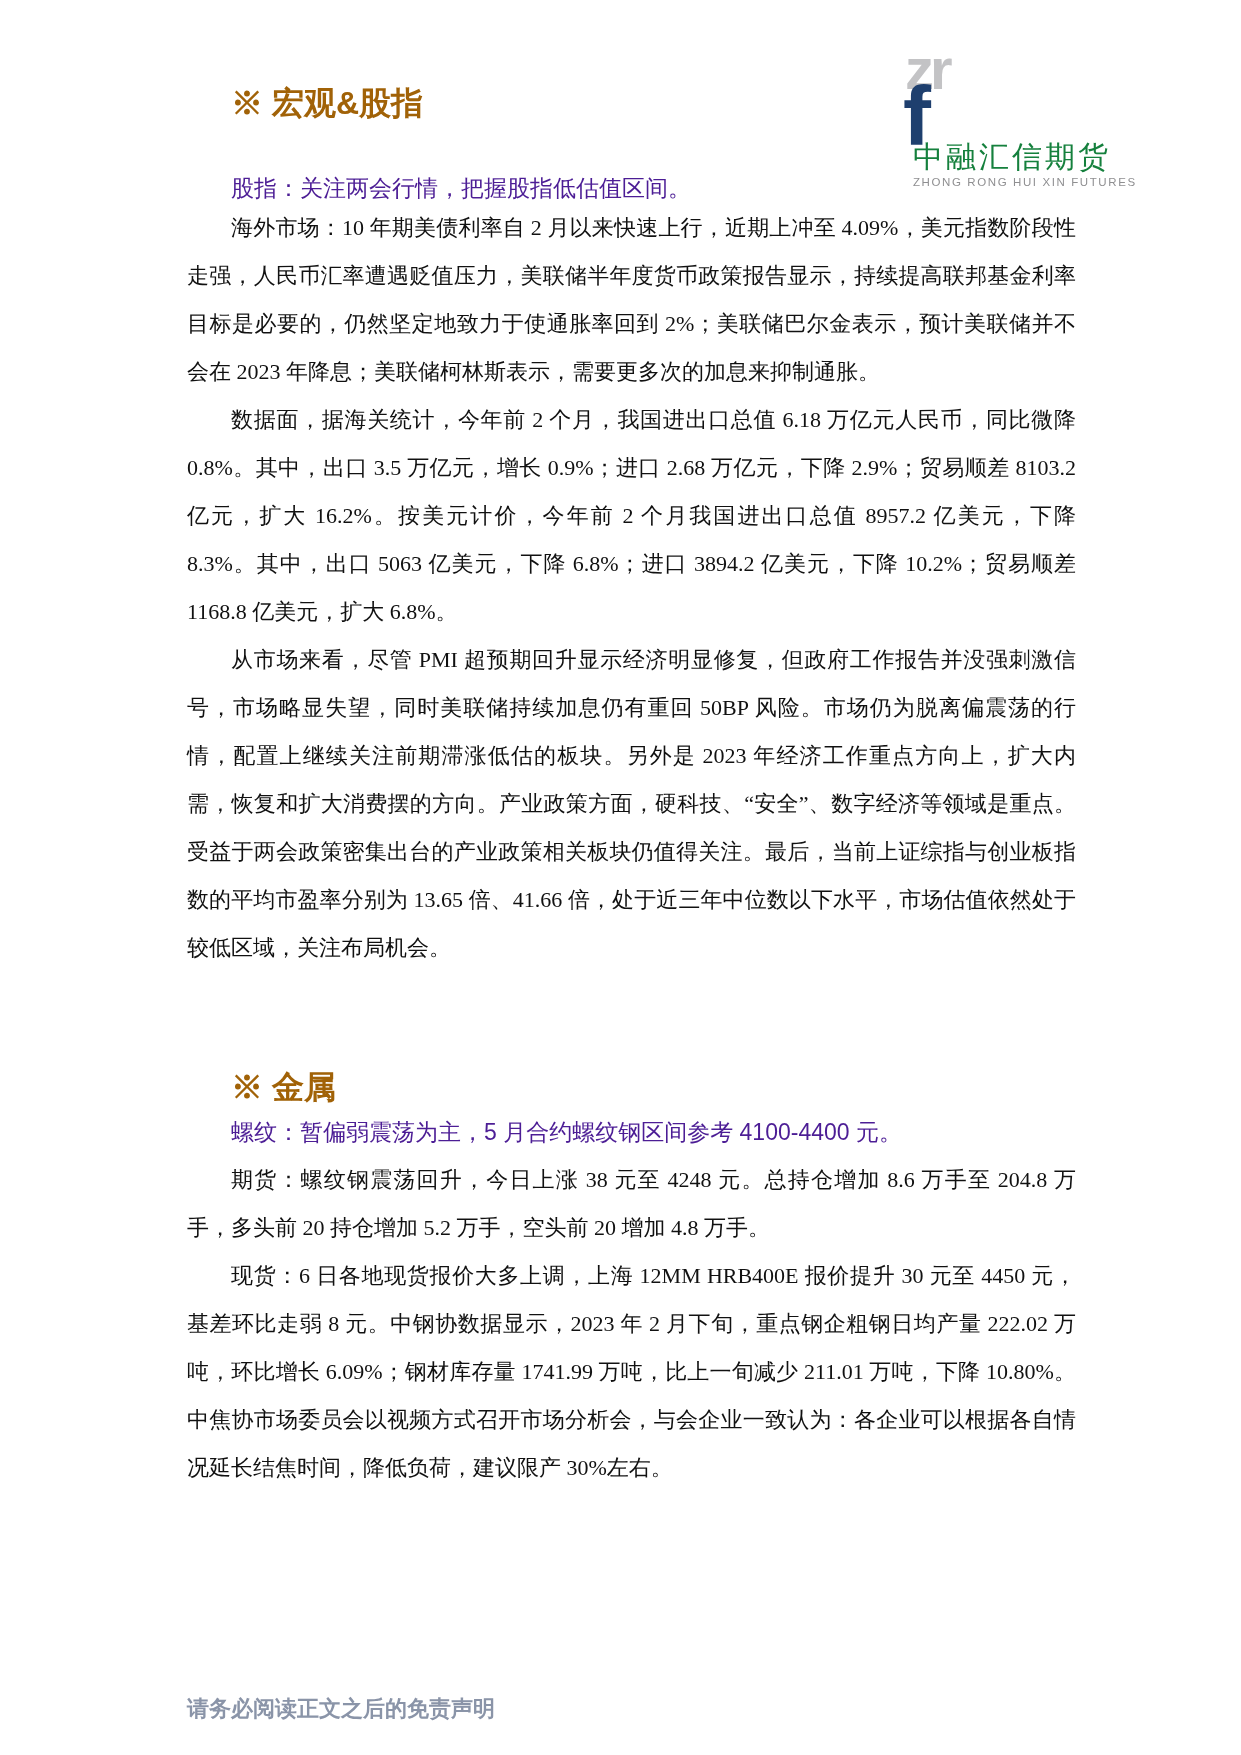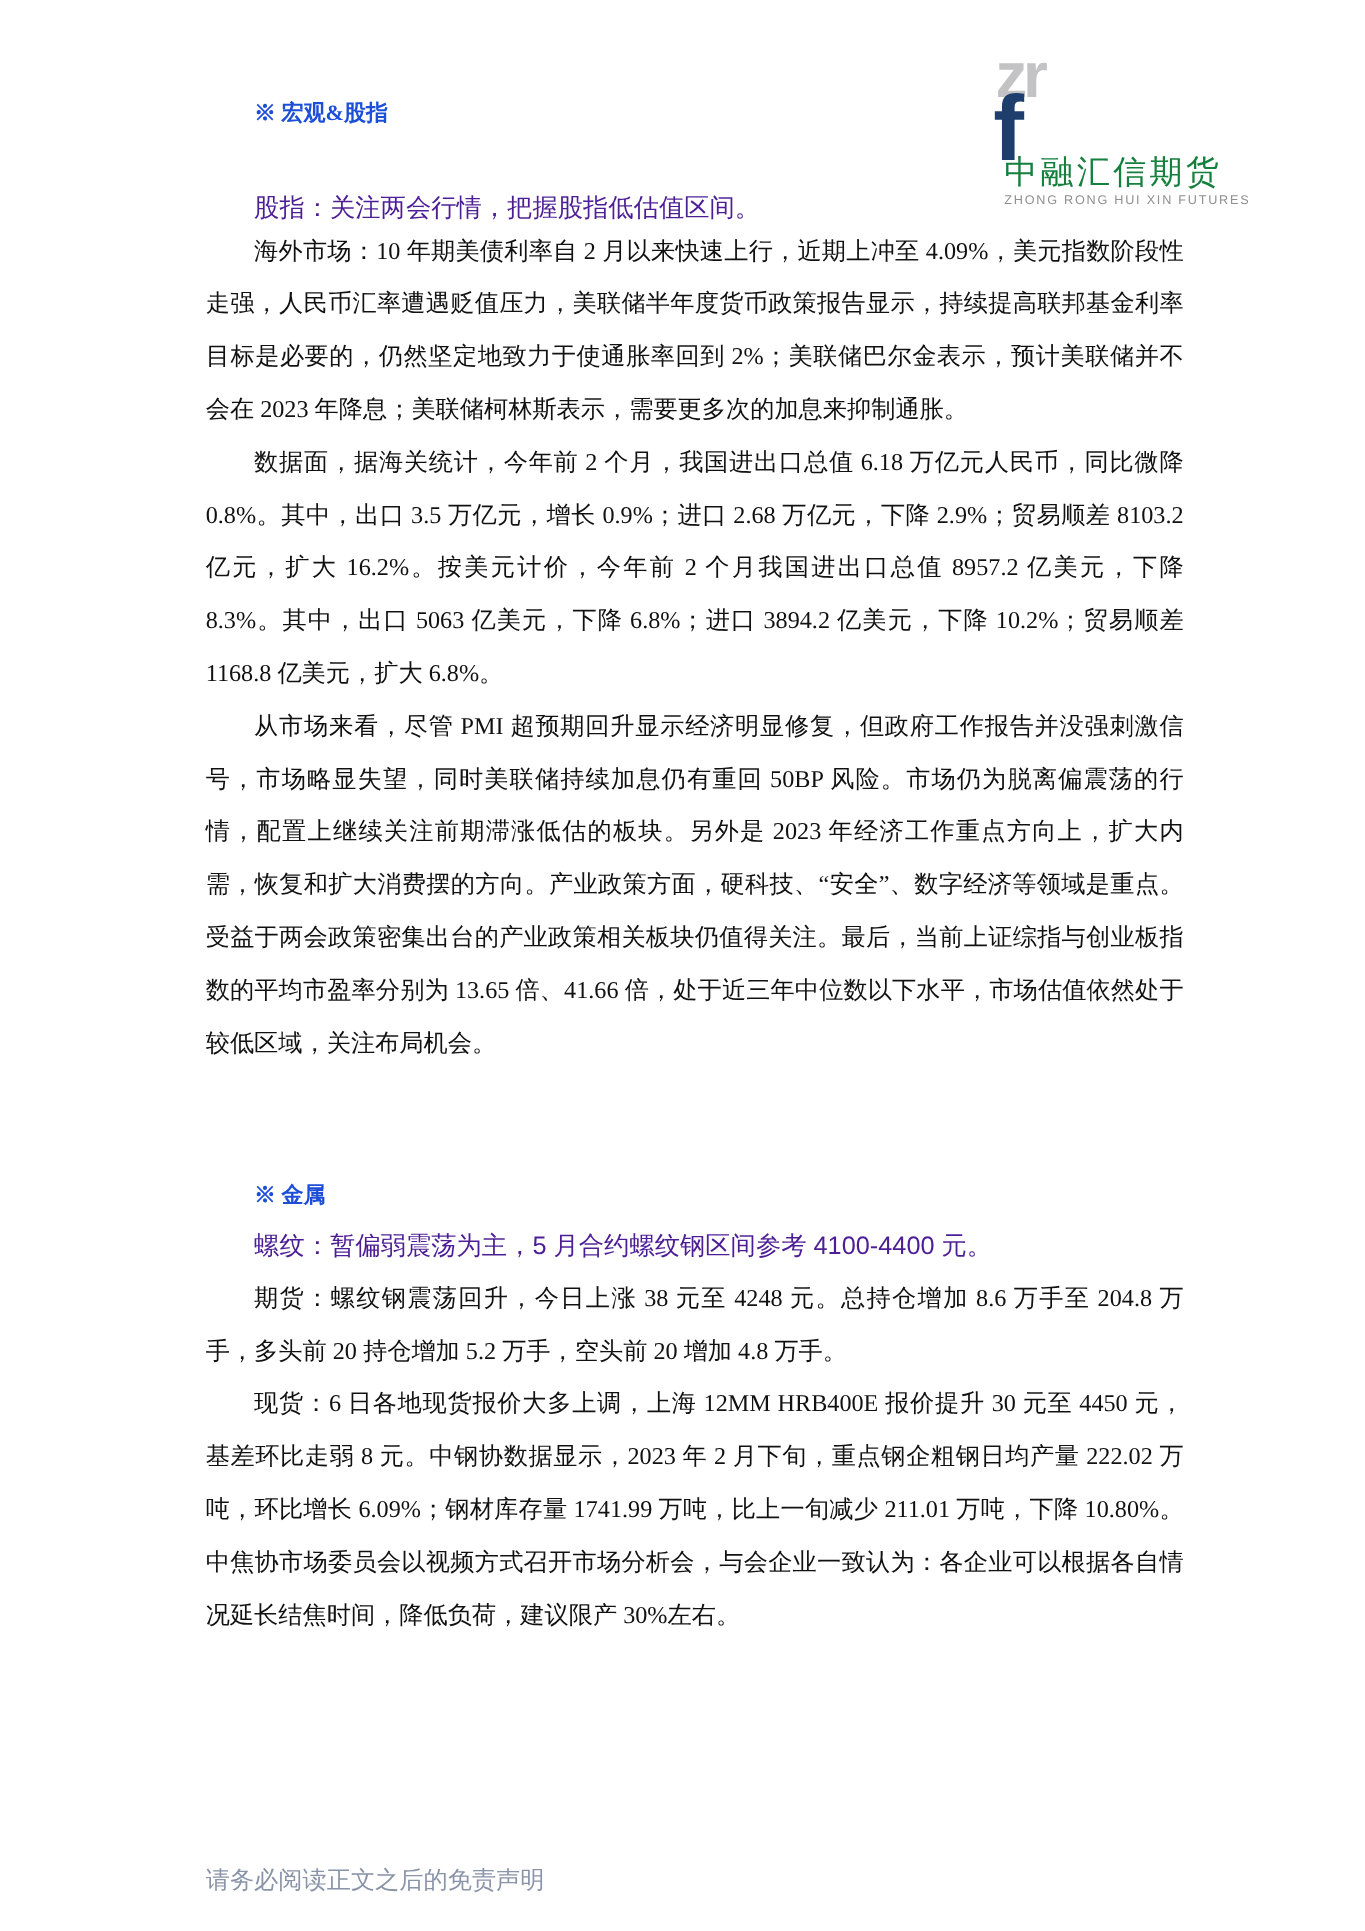--- a/index.html
+++ b/index.html
@@ -35,22 +35,22 @@
     font-size:11.5px;font-weight:normal;color:#8f8f91;
     letter-spacing:1.6px;line-height:1.0;margin-top:5px;
   }
   
   .content{
     position:absolute;left:187px;top:0;width:889px;
     display:flow-root;
   }
   .content > *{margin:0;}
   h2.sec{
-    font-family:Liberation Serif, serif;
-    font-size:20px;font-weight:bold;color:#1d4ed8;
+    font-family:Liberation Sans, sans-serif;
+    font-size:32px;font-weight:bold;color:#a16207;
     line-height:34px;padding-left:44px;
   }
   h3.sub{
     font-family:"Liberation Sans","DejaVu Sans",sans-serif;
     font-size:23px;font-weight:normal;color:#4c1d95;
     line-height:32px;padding-left:44px;
   }
   p.body{
     font-size:22px;line-height:48px;
     text-align:justify;text-align-last:left;
@@ -61,20 +61,21 @@
   #sec0-sub{margin-top:52px;}
   #sec0-p0{margin-top:22px;}
   #sec1-heading{margin-top:98px;}
   #sec1-sub{margin-top:12px;}
   #sec1-p0{margin-top:8px;}
   
   .footer{
     position:absolute;left:187px;top:1692px;
     font-size:22px;line-height:34px;color:#8a94a8;
     font-family:"Liberation Serif","DejaVu Serif",serif;
+    font-weight:bold;
   }
 </style>
 </head>
 <body>
 
 <div class="page">
 
   <div class="logo">
     <span class="zr">zr</span>
     <span class="f">f</span>

